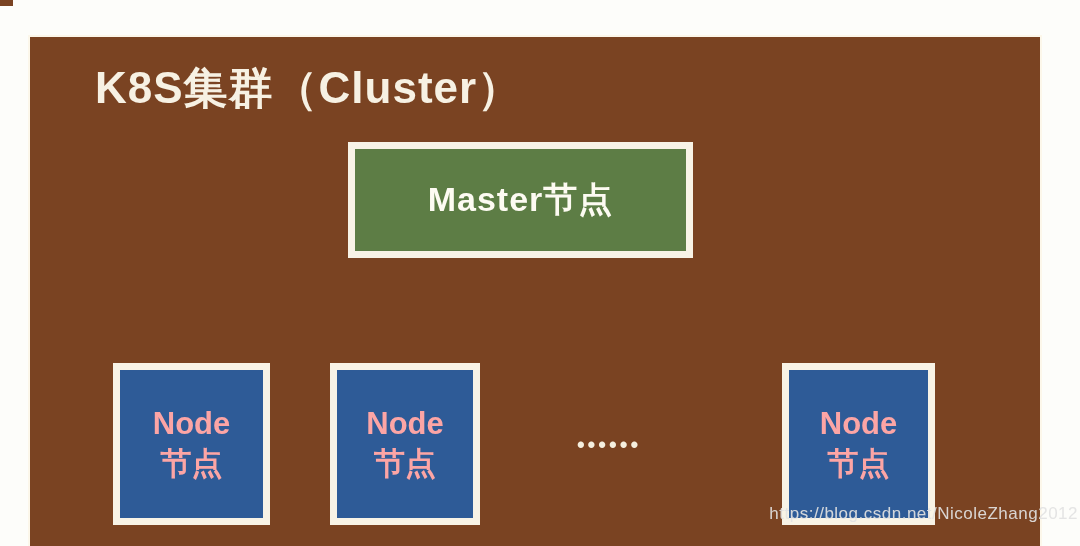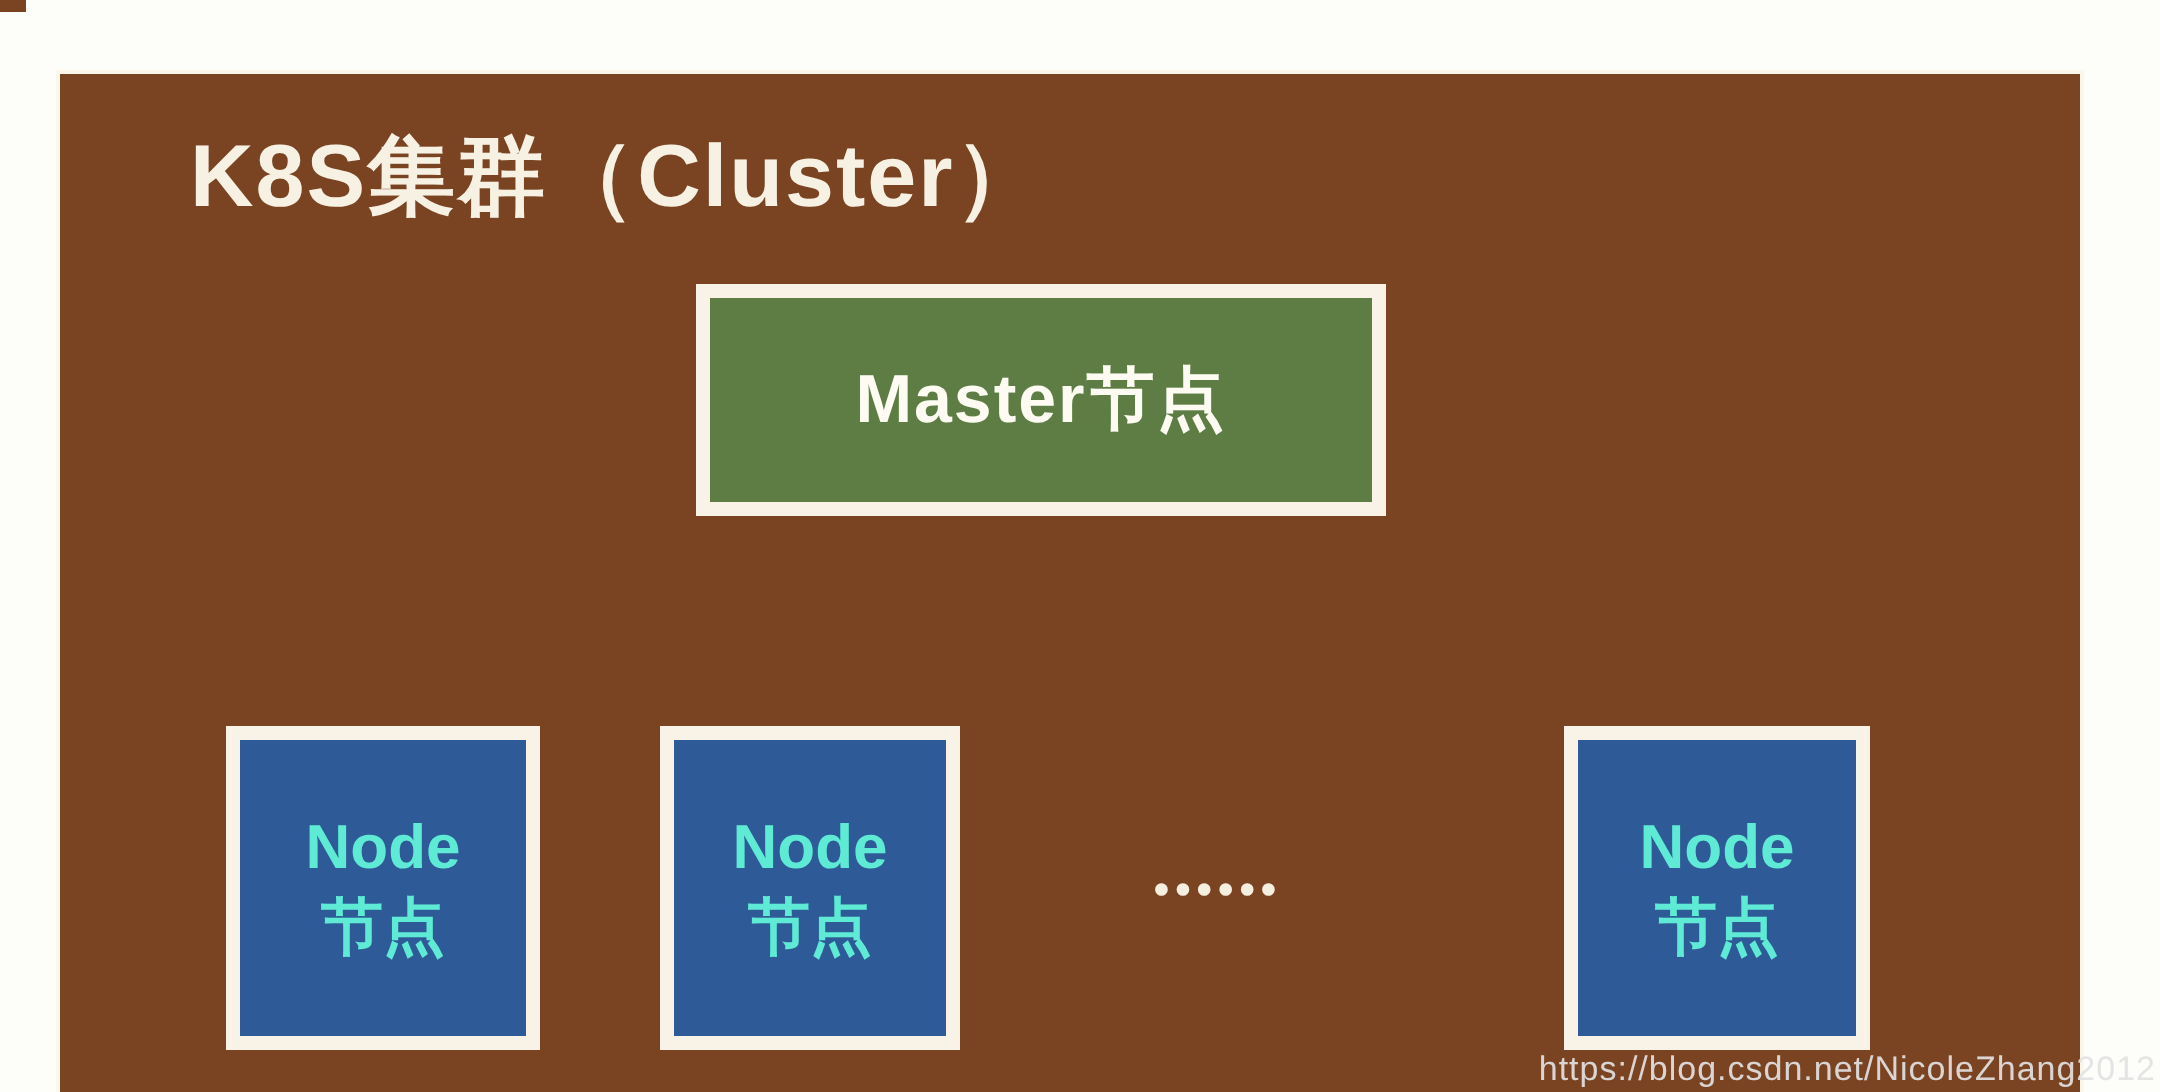--- a/index.html
+++ b/index.html
@@ -62,21 +62,21 @@
     height: 162px;
     box-sizing: border-box;
     background: #2e5b97;
     border: 7px solid #f8f3e6;
     display: flex;
     flex-direction: column;
     align-items: center;
     justify-content: center;
   }
   .node-box .node-line {
-    color: #5eead4;
+    color: #fca5a5;
     font-size: 31px;
     font-weight: bold;
     line-height: 40px;
     text-align: center;
   }
   .node-1 { left: 83px;  width: 157px; }
   .node-2 { left: 300px; width: 150px; }
   .node-3 { left: 752px; width: 153px; }
   .dots {
     position: absolute;
@@ -84,21 +84,21 @@
     width: 120px;
     text-align: center;
     color: #f5efdf;
     font-size: 22px;
     font-weight: bold;
     letter-spacing: 3px;
     line-height: 24px;
   }
   .watermark {
     position: absolute;
-    right: 2px; top: 525px;
+    right: 2px; top: 504px;
     color: rgba(226, 226, 226, 0.92);
     font-size: 17px;
     letter-spacing: 0.5px;
     white-space: nowrap;
     z-index: 5;
     margin-left: 18px;
   }
 </style>
 </head>
 <body>

